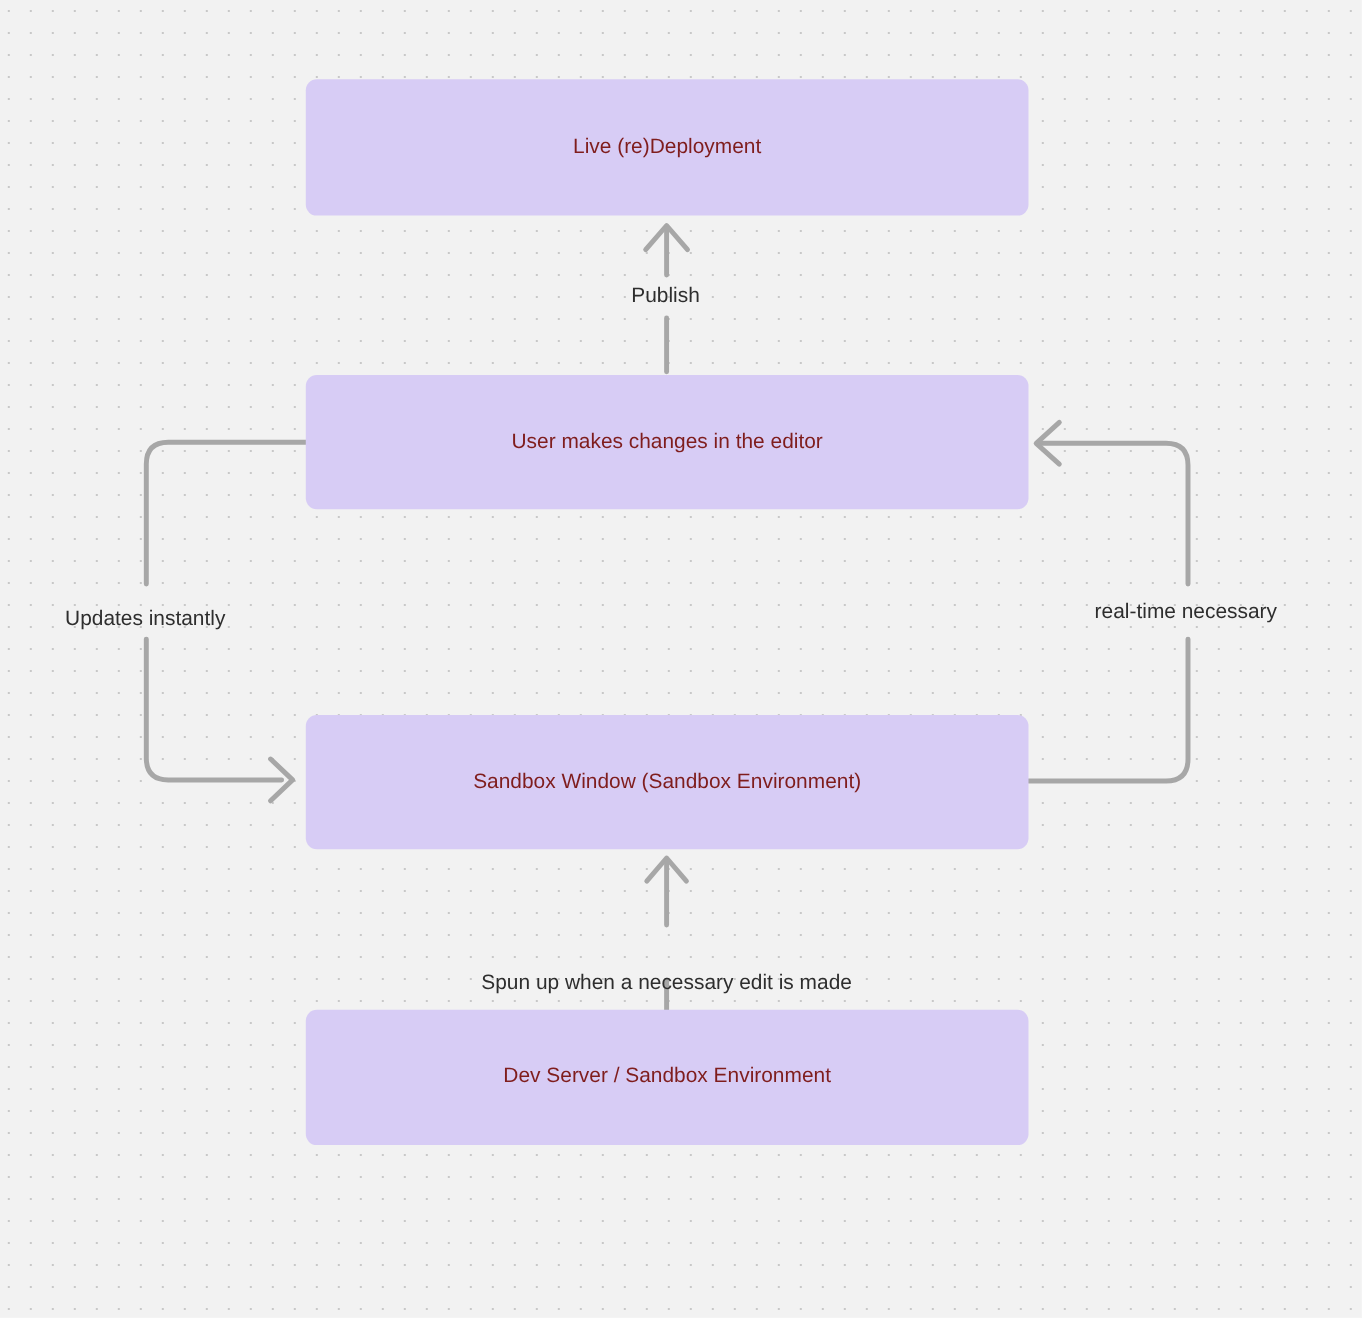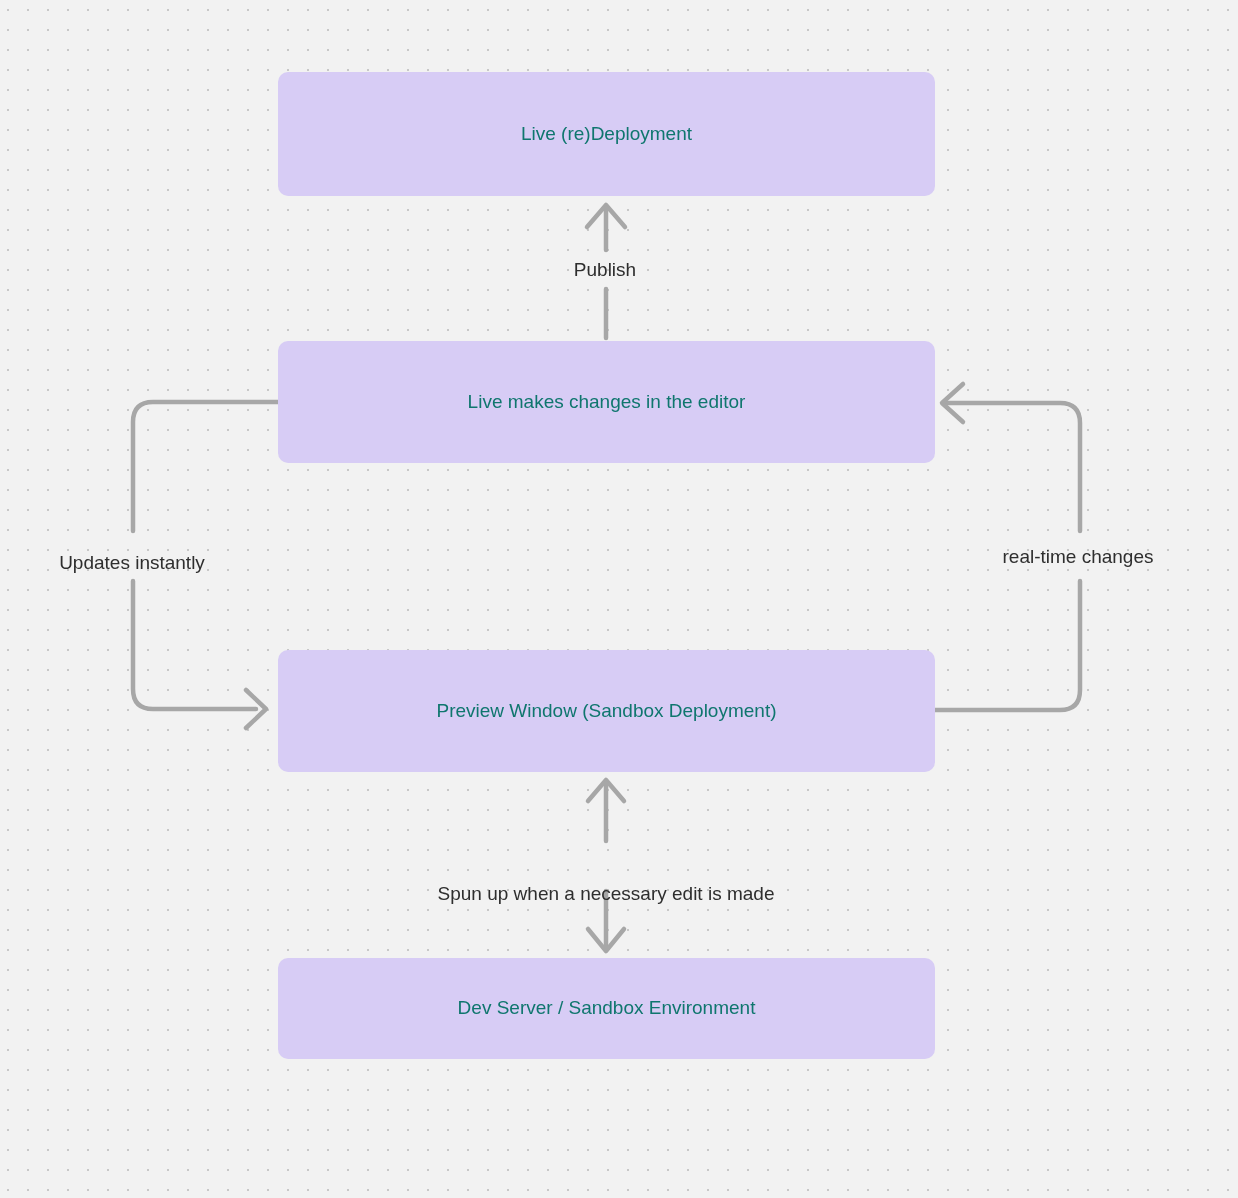--- a/index.html
+++ b/index.html
@@ -42,27 +42,27 @@
     width: 657px;
     background: #D7CCF5;
     border-radius: 10px;
     display: flex;
     align-items: center;
     justify-content: center;
   }
   .node-label {
     font-size: 19px;
     line-height: 1.3;
-    color: #0f766e;
+    color: #7f1d1d;
     text-align: center;
   }
   .node-live      { top: 72px;  height: 124px; }
   .node-editor    { top: 341px; height: 122px; }
   .node-preview   { top: 650px; height: 122px; }
-  .node-devserver { top: 958px; height: 101px; }
+  .node-devserver { top: 918px; height: 123px; }
   .edge-label {
     position: absolute;
     transform: translate(-50%, -50%);
     white-space: nowrap;
     font-size: 19px;
     color: #2E2E2E;
     text-align: left;
   }
   .label-publish  { left: 605px;  top: 270px; }
   .label-updates  { left: 132px;  top: 563px; }
@@ -100,29 +100,29 @@
       <path d="M 606 891 L 606 948"></path>
       <path d="M 588 929 L 606 951 L 624 929"></path>
     </g>
   </svg>
 
   <div class="node node-live">
     <div class="node-label">Live (re)Deployment</div>
   </div>
 
   <div class="node node-editor">
-    <div class="node-label">Live makes changes in the editor</div>
+    <div class="node-label">User makes changes in the editor</div>
   </div>
 
   <div class="node node-preview">
-    <div class="node-label">Preview Window (Sandbox Deployment)</div>
+    <div class="node-label">Sandbox Window (Sandbox Environment)</div>
   </div>
 
   <div class="node node-devserver">
     <div class="node-label">Dev Server / Sandbox Environment</div>
   </div>
 
   <div class="edge-label label-publish">Publish</div>
   <div class="edge-label label-updates">Updates instantly</div>
-  <div class="edge-label label-feedback">real-time changes</div>
+  <div class="edge-label label-feedback">real-time necessary</div>
   <div class="edge-label label-spunup">Spun up when a necessary edit is made</div>
 
 </div>
 
 </body></html>

